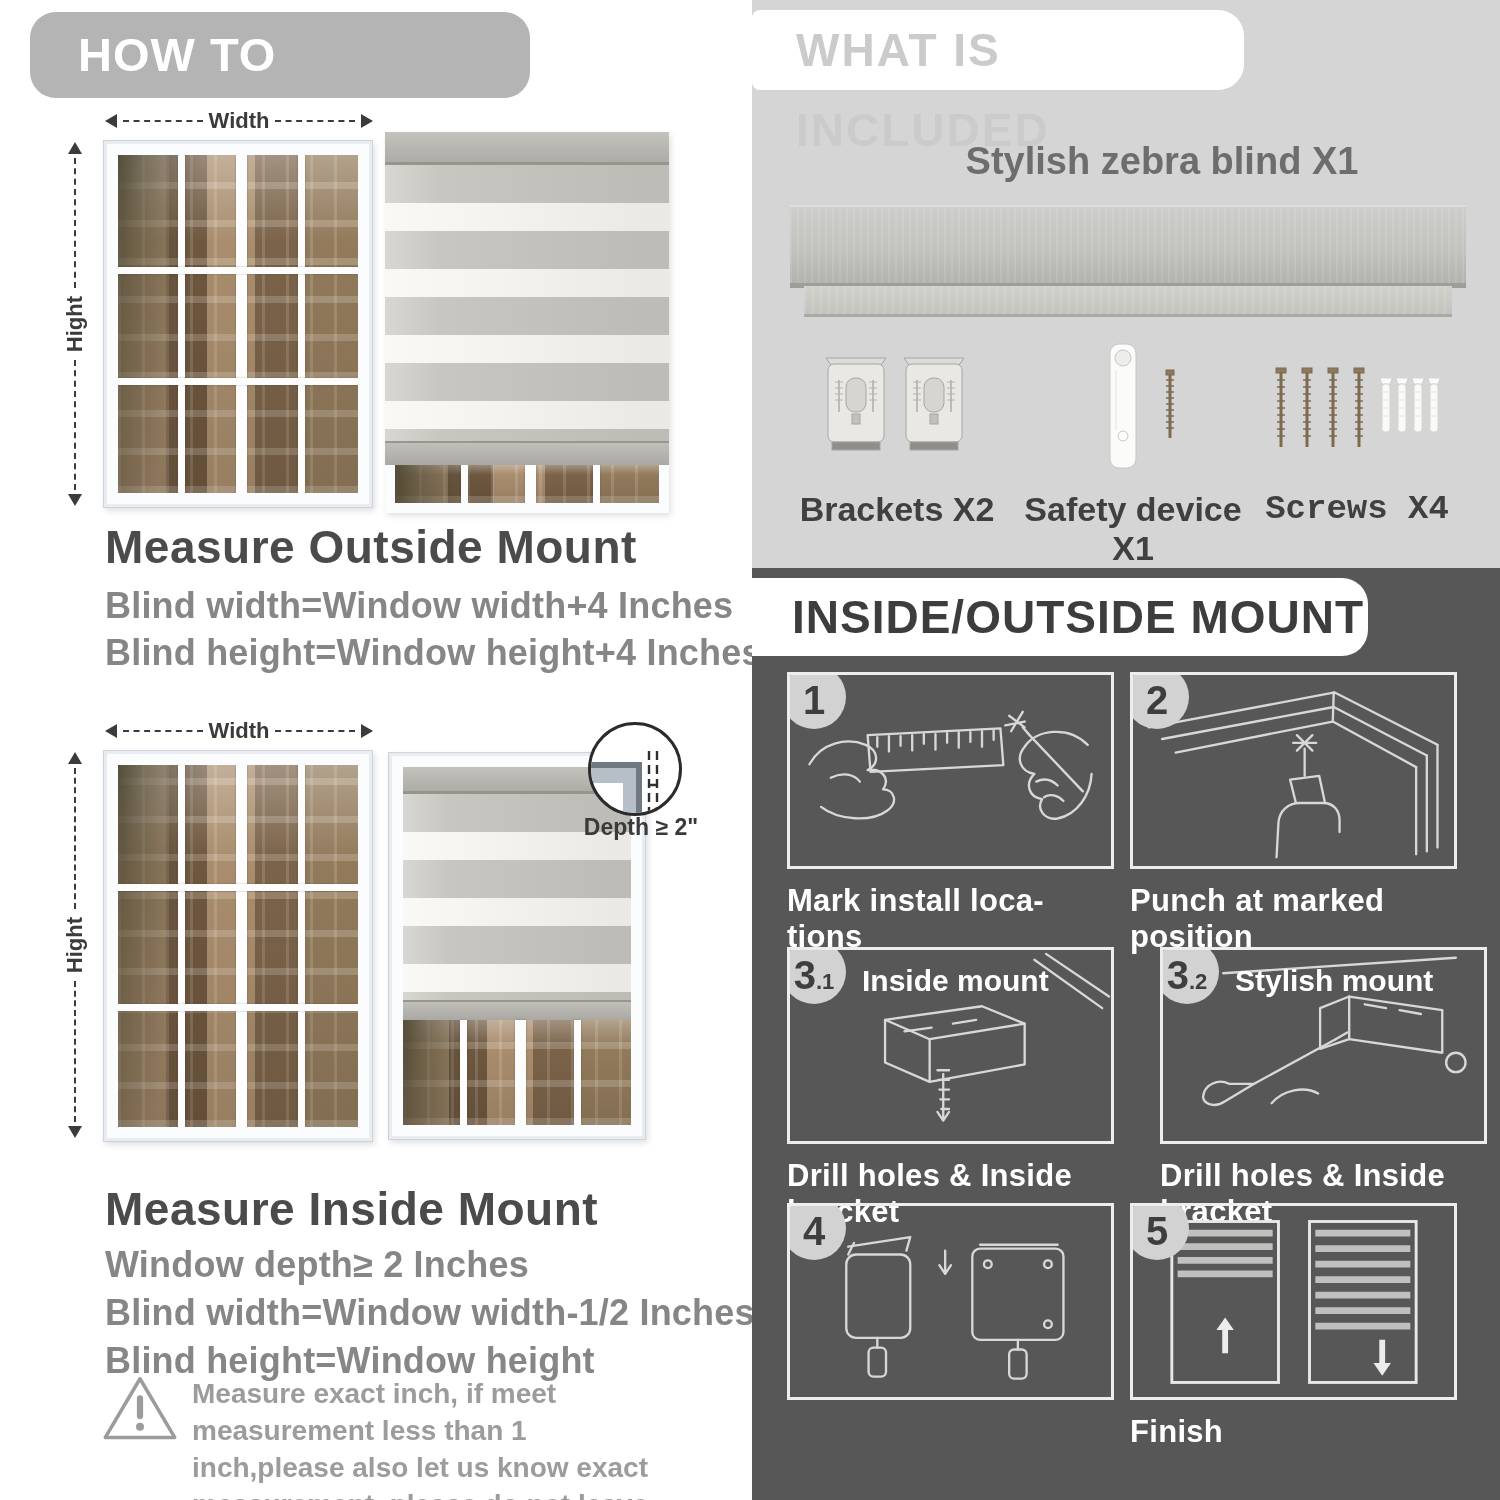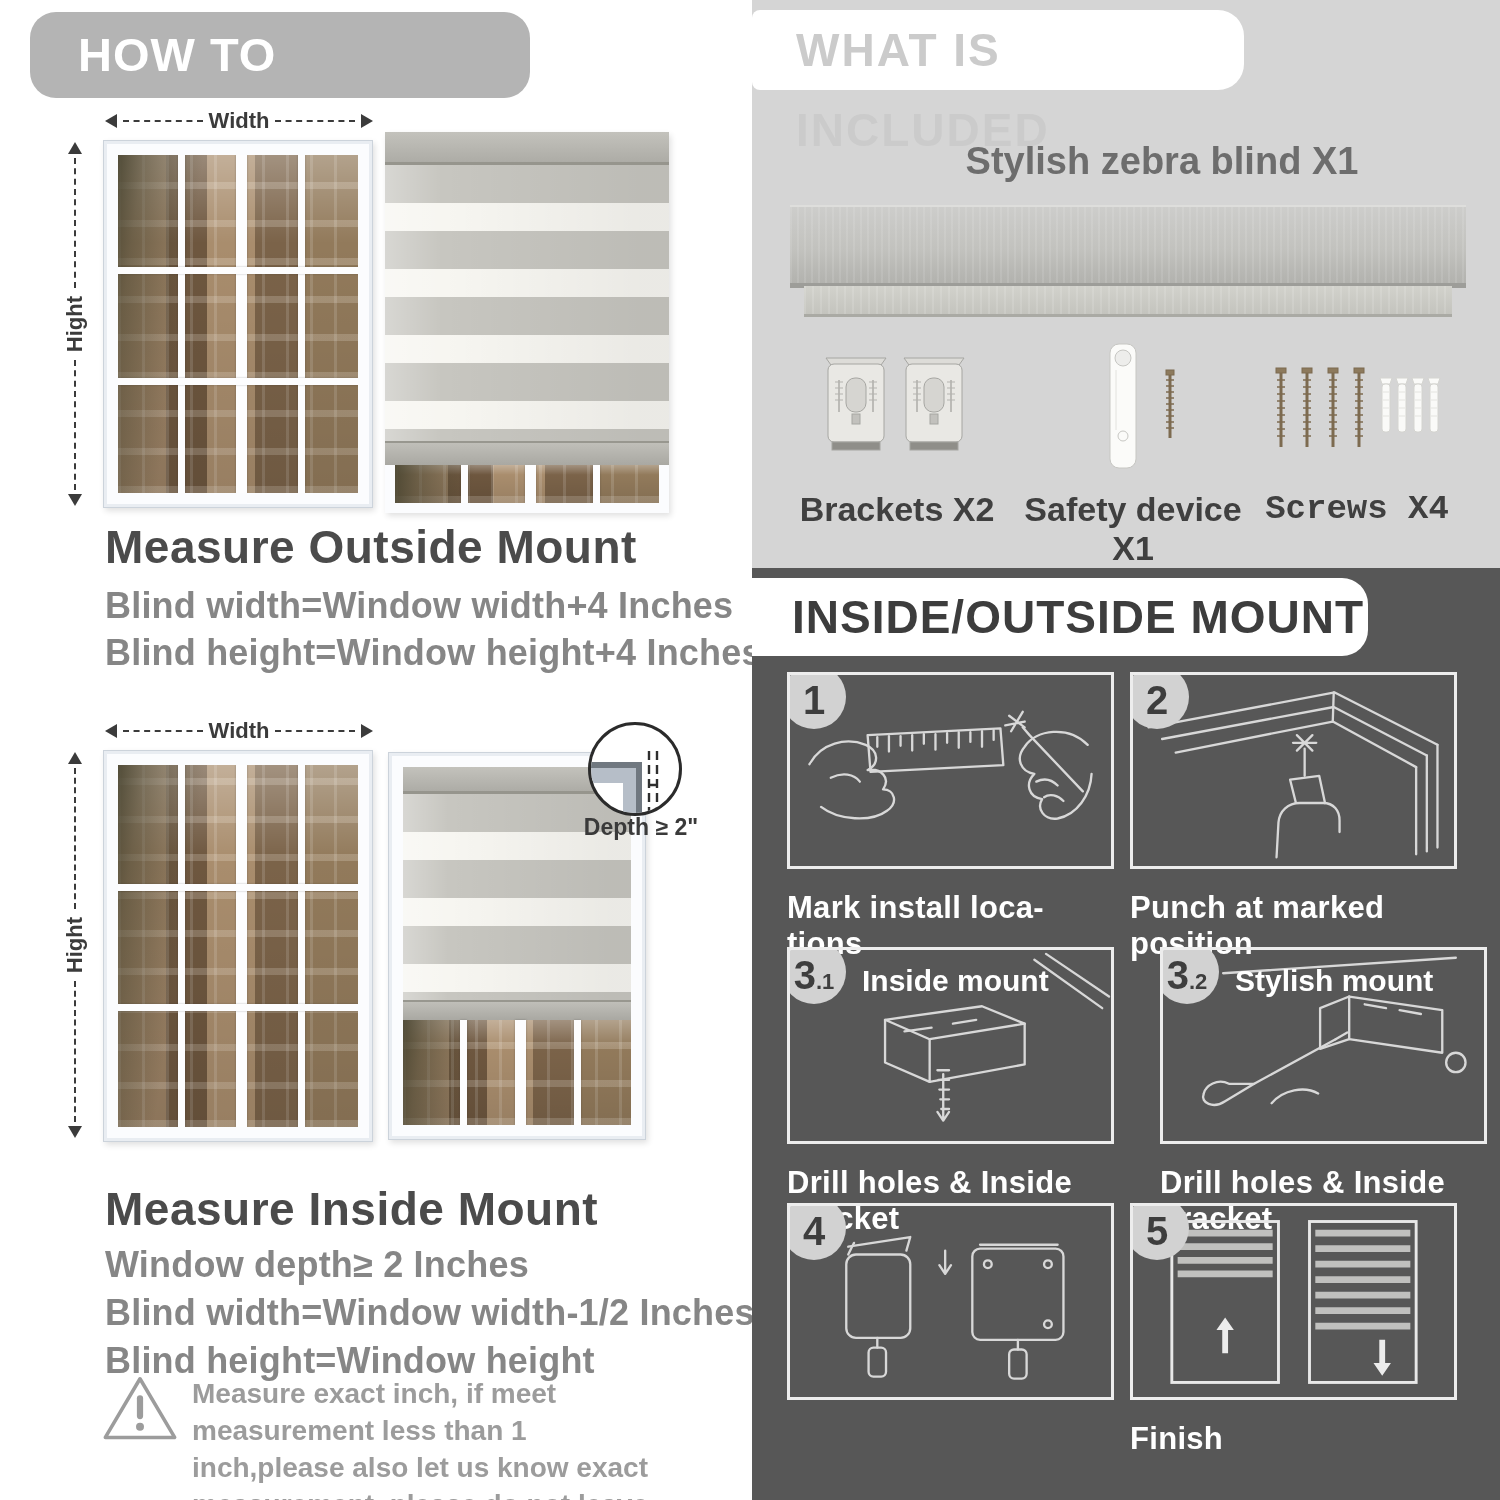--- a/index.html
+++ b/index.html
@@ -79,21 +79,21 @@
   .right-bottom{left:752px;top:568px;width:748px;height:932px;background:#575757;}
   .mnt-header{position:absolute;left:0;top:10px;width:616px;height:78px;background:#ffffff;
               border-radius:0 26px 26px 0;color:#3d3d3d;font-size:46px;letter-spacing:1px;
               line-height:78px;padding-left:40px;box-sizing:border-box;}
   .step{position:absolute;width:327px;}
   .step-box{position:relative;height:197px;border:3px solid #ededed;box-sizing:border-box;overflow:hidden;}
   .step-num{position:absolute;left:-8px;top:-10px;width:64px;height:64px;border-radius:50%;background:#d2d2d2;
             color:#3e3e3e;text-align:center;line-height:70px;font-size:40px;}
   .step-num .nsub{font-size:22px;}
   .step-inlabel{position:absolute;left:72px;top:14px;color:#ffffff;font-size:30px;}
-  .step-caption{margin-top:21px;color:#ffffff;font-size:31px;letter-spacing:0.3px;}
+  .step-caption{margin-top:14px;color:#ffffff;font-size:31px;letter-spacing:0.3px;}
   .lineart{position:absolute;left:0;top:0;width:100%;height:100%;}
 </style>
 </head>
 <body>
 
 <div class="canvas">
 
   <div class="abs badge-how">HOW TO MEASURE</div>
 
   <div class="abs harrow" style="left:105px;top:108px;width:268px;">

